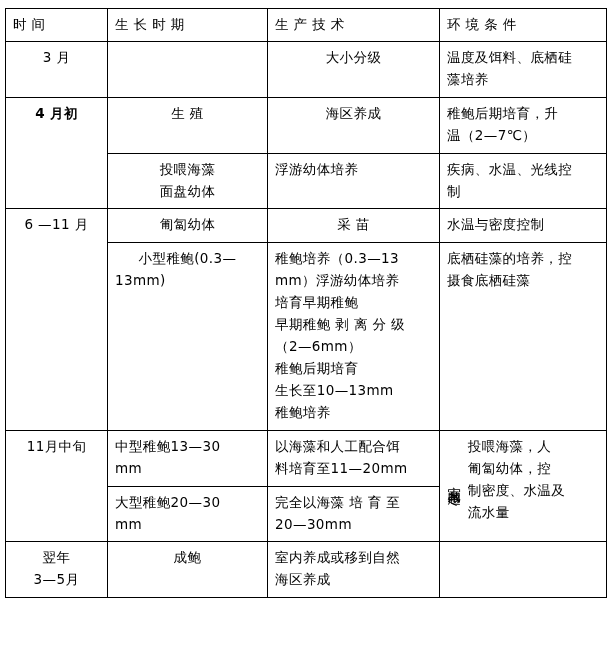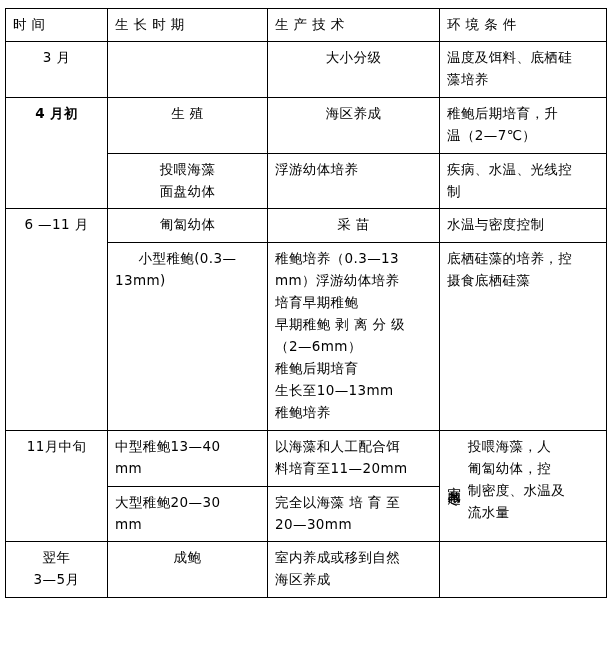--- a/index.html
+++ b/index.html
@@ -157,21 +157,21 @@
       </td>
       <td class="lines">
         <p>底栖硅藻的培养，控</p>
         <p>摄食底栖硅藻</p>
       </td>
     </tr>
 
     <tr>
       <td class="ctr mid" rowspan="2">11月中旬</td>
       <td class="lines">
-        <p>中型稚鲍13—40</p>
+        <p>中型稚鲍13—30</p>
         <p>mm</p>
       </td>
       <td class="lines">
         <p>以海藻和人工配合饵</p>
         <p>料培育至11—20mm</p>
       </td>
       <td class="vertcell" rowspan="2">
         <div style="display:flex; align-items:center; justify-content:space-between; height:100%;">
           <span class="vert">室内越冬</span>
           <div class="lines" style="text-align:left; flex:1; padding-left:6px;">

